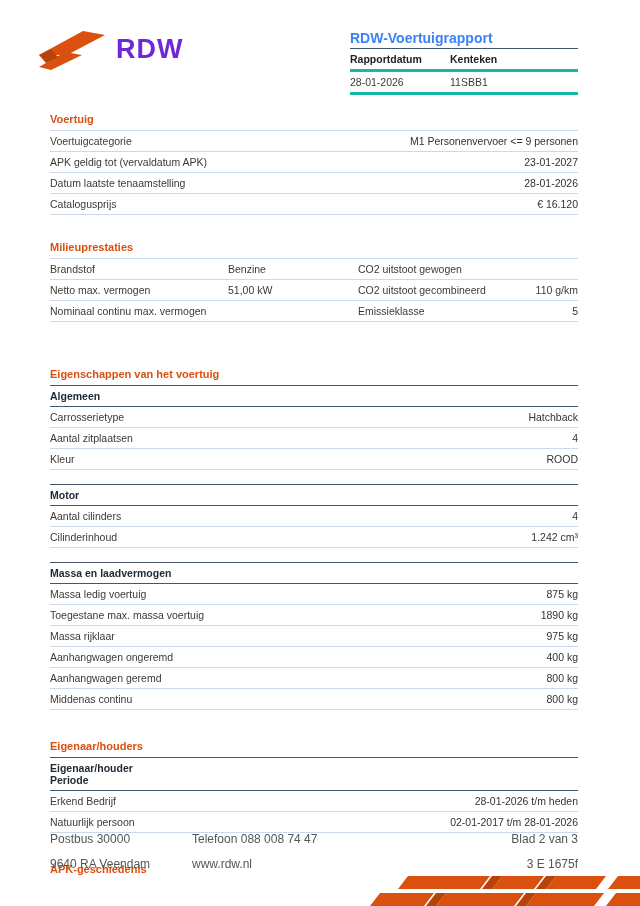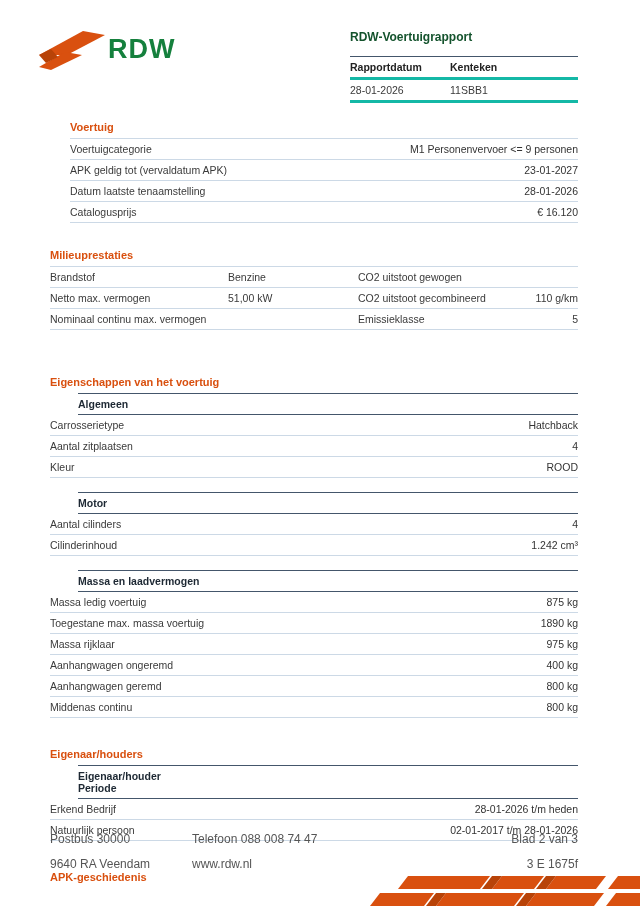--- a/index.html
+++ b/index.html
@@ -10,24 +10,24 @@
     color:#3a3a3a;
     position:relative;
     overflow:hidden;
   }
   .page { padding:16px 62px 0 50px; position:relative; }
 
   
   .top { display:flex; justify-content:space-between; align-items:flex-start; }
   .logo { display:flex; align-items:center; margin-left:-14px; margin-top:6px; }
   .logo-text {
-    font-size:27px; font-weight:bold; color:#15803d; letter-spacing:1px; 
+    font-size:27px; font-weight:bold; color:#6d28d9; letter-spacing:1px; margin-left:8px;
   }
   .report-head { width:228px; margin-top:14px; }
-  .report-title { color:#14532d; font-size:12px; font-weight:bold; margin-bottom:12px; }
+  .report-title { color:#3b82f6; font-size:14px; font-weight:bold; margin-bottom:2px; }
   .head-table { border-top:1px solid #44566b; }
   .head-row { display:flex; padding:4px 0; font-size:10.5px; border-bottom:3px solid #14b8a6; }
   .head-row.labels { font-weight:bold; color:#222; }
   .hc1 { width:100px; } .hc2 { flex:1; }
 
   
   .section { margin-top:26px; }
   .section-title { color:#d9500f; font-weight:bold; font-size:11px; margin-bottom:5px; }
   .rows { border-top:1px solid #ccd9e6; }
   .rows.no-top { border-top:none; }
@@ -40,21 +40,21 @@
 
   
   .m-left { width:308px; display:flex; }
   .m-lbl { width:178px; }
   .m-lval { flex:1; }
   .m-right { flex:1; display:flex; justify-content:space-between; }
 
   
   .subheader {
     font-weight:bold; font-size:10.5px; color:#1d2833;
-    padding:4px 0; border-top:1px solid #44566b; border-bottom:1px solid #44566b;margin-left:28px;
+    padding:4px 0; border-top:1px solid #44566b; border-bottom:1px solid #44566b;
   }
   .subheader.gap { margin-top:14px; }
   .subheader.flex { display:flex; justify-content:space-between;flex-direction:column; }
 
   .gap-lg { margin-top:46px; }
   .gap-md { margin-top:30px; }
 
   
   .footer { position:absolute; left:50px; right:62px; top:832px; font-size:12px; color:#555; }
   .f-row { display:flex; margin-bottom:11px; }
@@ -88,21 +88,21 @@
           <span class="hc2">Kenteken</span>
         </div>
         <div class="head-row">
           <span class="hc1">28-01-2026</span>
           <span class="hc2">11SBB1</span>
         </div>
       </div>
     </div>
   </div>
 
-  <div class="section" style="margin-top:18px;margin-left:20px;">
+  <div class="section" style="margin-top:18px;">
     <div class="section-title">Voertuig</div>
     <div class="rows">
       <div class="row">
         <span class="lbl">Voertuigcategorie</span>
         <span class="val">M1 Personenvervoer &lt;= 9 personen</span>
       </div>
       <div class="row">
         <span class="lbl">APK geldig tot (vervaldatum APK)</span>
         <span class="val">23-01-2027</span>
       </div>

